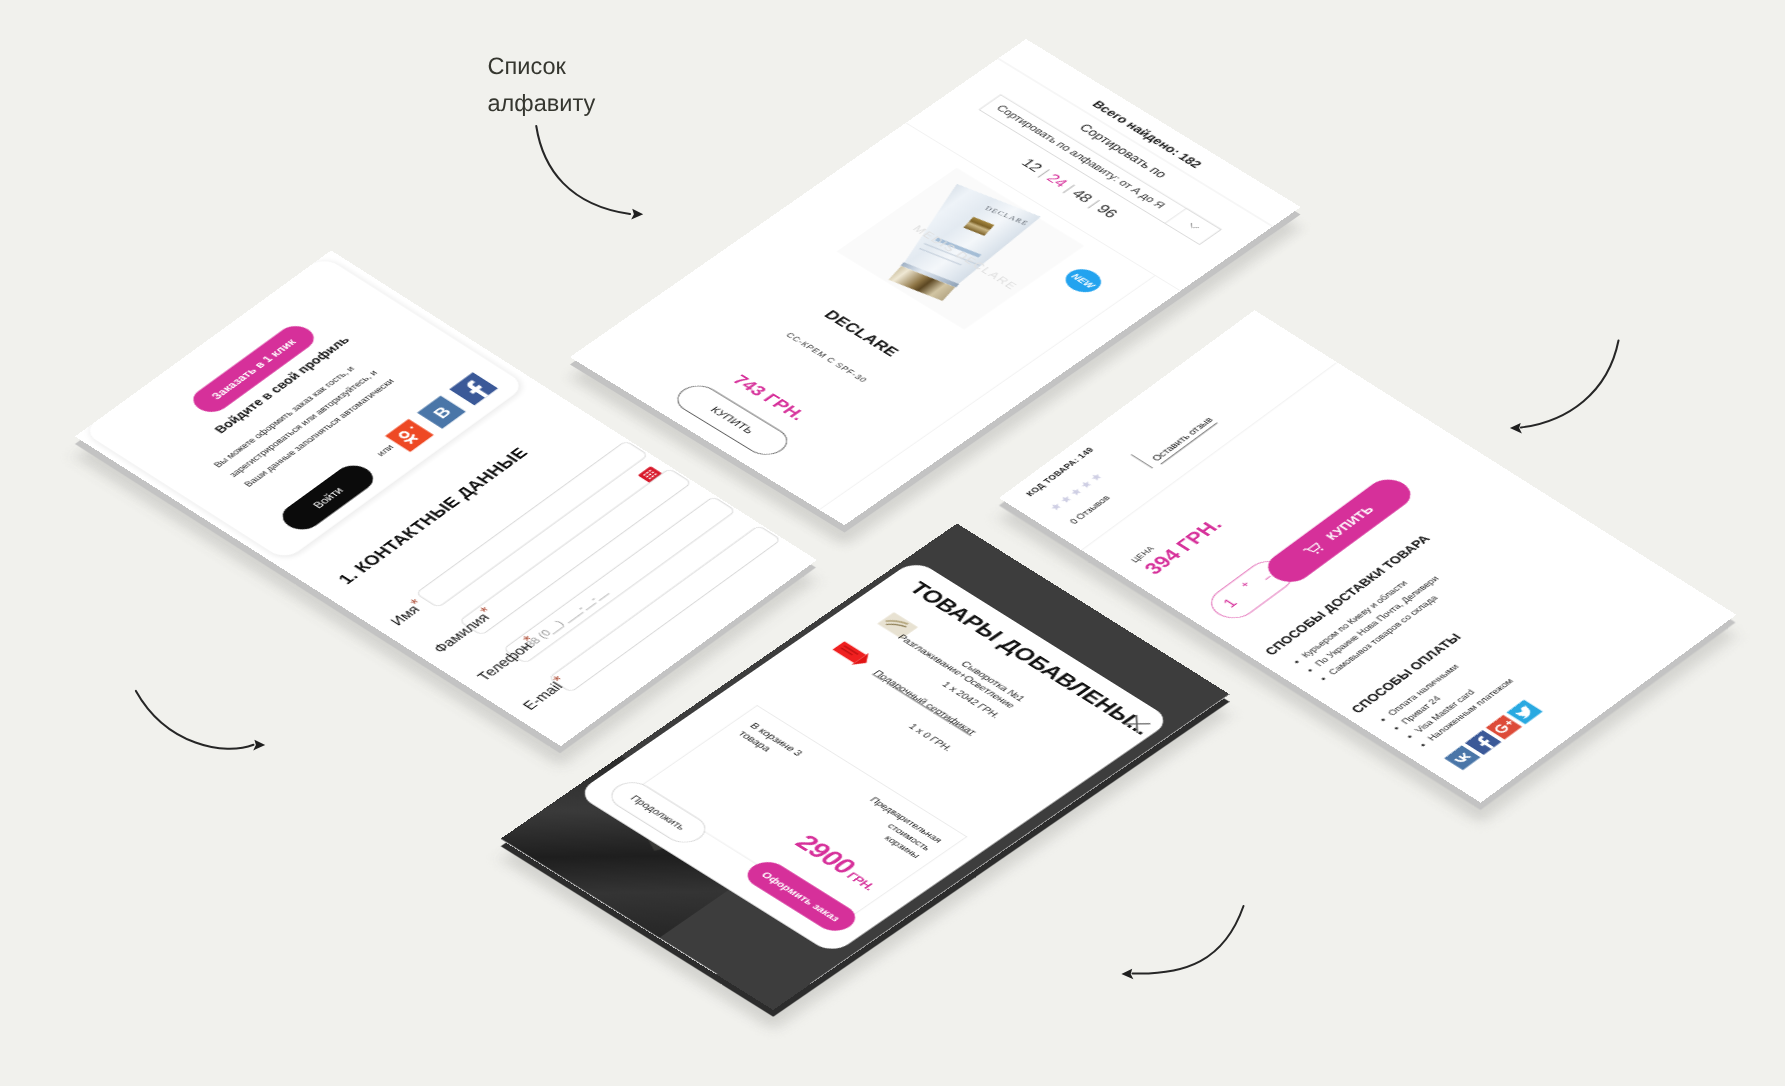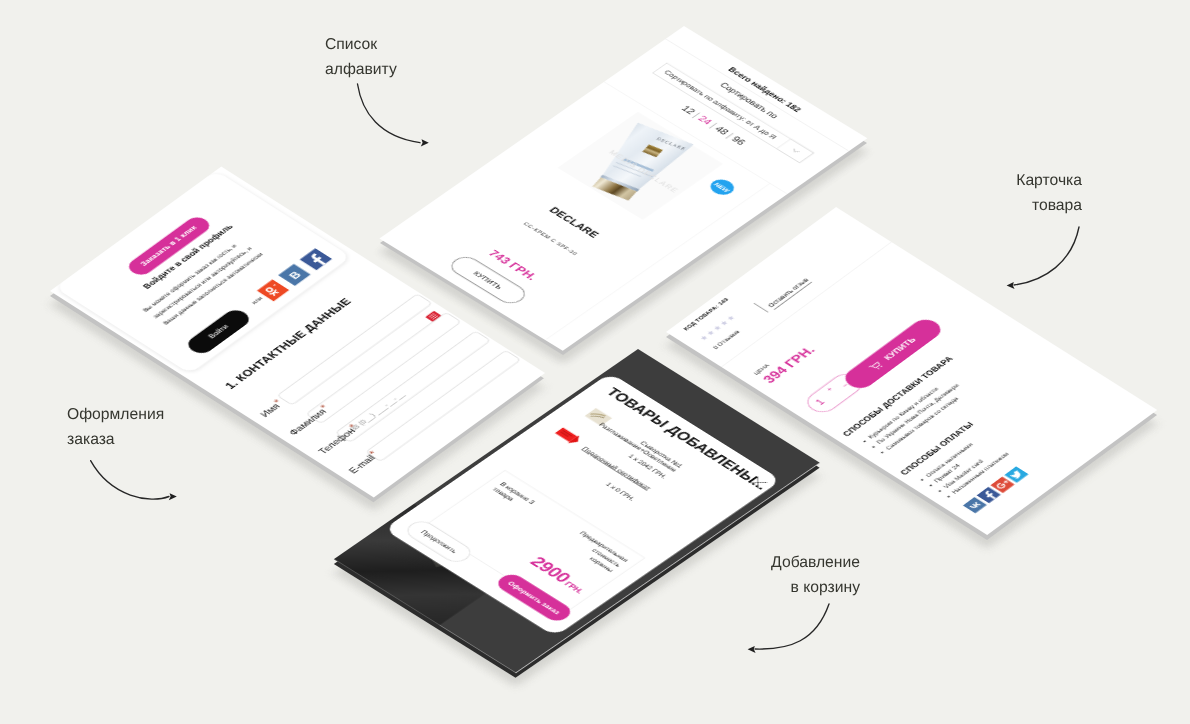--- a/index.html
+++ b/index.html
@@ -380,28 +380,22 @@
         </div>
         <div class="ct-cont">Продолжить</div>
         <div class="ct-checkout">Оформить заказ</div>
       </div>
     </div>
   </div>
 
   <div class="ann" style="left:325px;top:32px;"><span>Список</span>
 <span>алфавиту</span></div>
 
-  <div class="ann right" style="left:962px;top:168px;width:120px;"><span>Карточка</span>
-<span>товара</span></div>
-
-  <div class="ann" style="left:67px;top:402px;"><span>Оформления</span>
-<span>заказа</span></div>
-
-  <div class="ann right" style="left:700px;top:550px;width:160px;"><span>Добавление</span>
-<span>в корзину</span></div>
+
+
 
   <svg class="arrows" viewBox="0 0 1190 724">
     <g fill="none" stroke="#262626" stroke-width="1.35" stroke-linecap="round">
       <path d="M357.5 84 C362 113, 380 137, 420 142.7"></path>
       <path d="M1079 227 C1072 262, 1045 281, 1014 285"></path>
       <path d="M90.6 460.6 C111 497, 150 504, 169 496.5"></path>
       <path d="M829 604 C816 641, 790 650, 755 649"></path>
     </g>
     <g fill="#1f1f1f">
       <path d="M421.5 139.2 L428.8 142.75 L420.8 146.4 L422.6 142.75 Z"></path>

